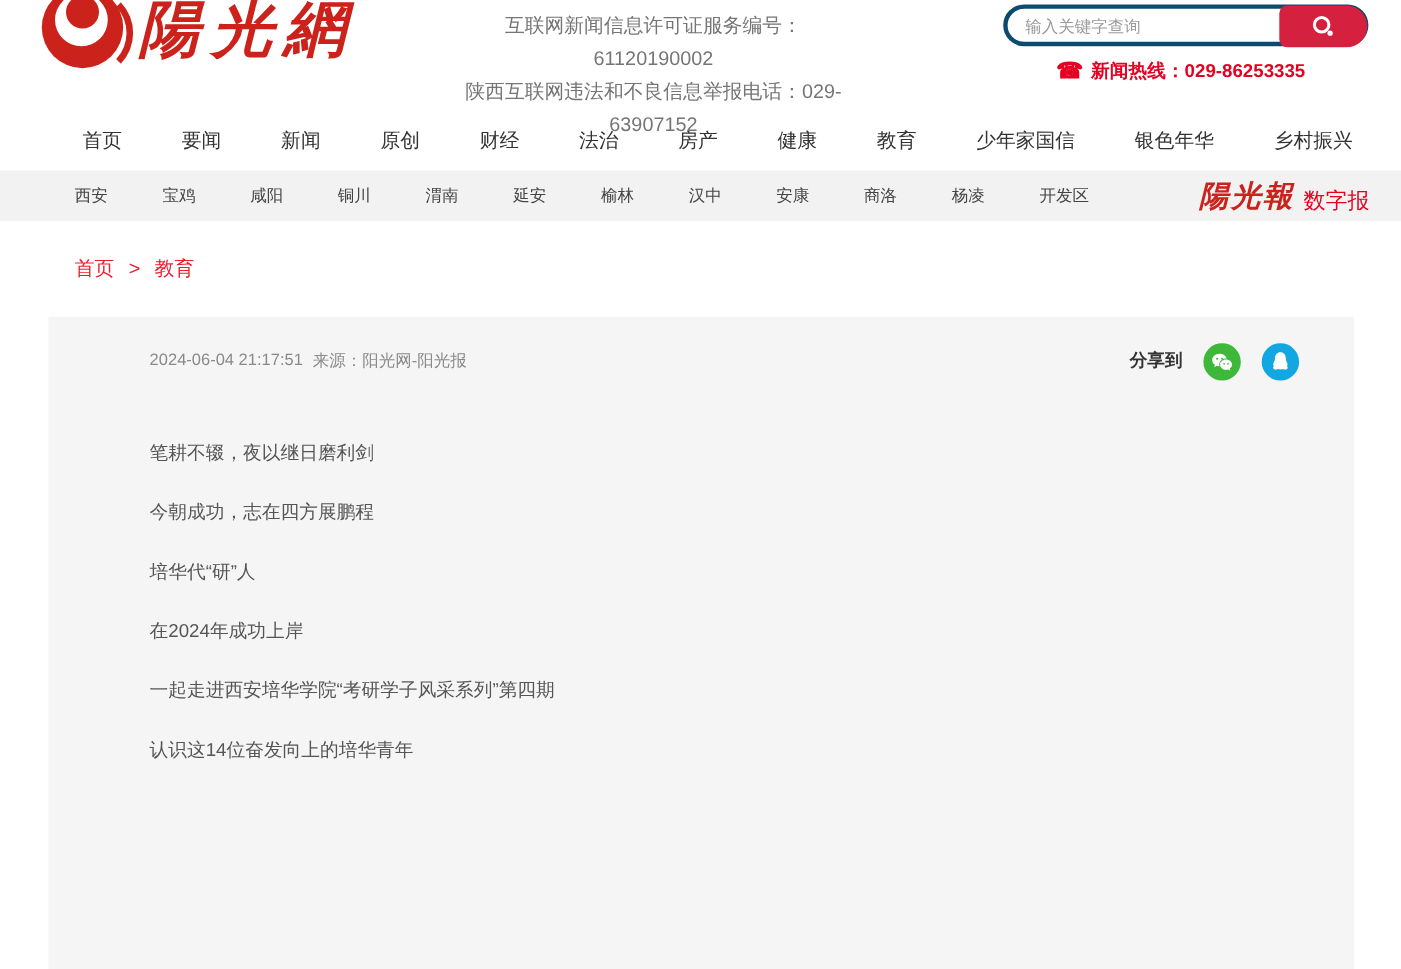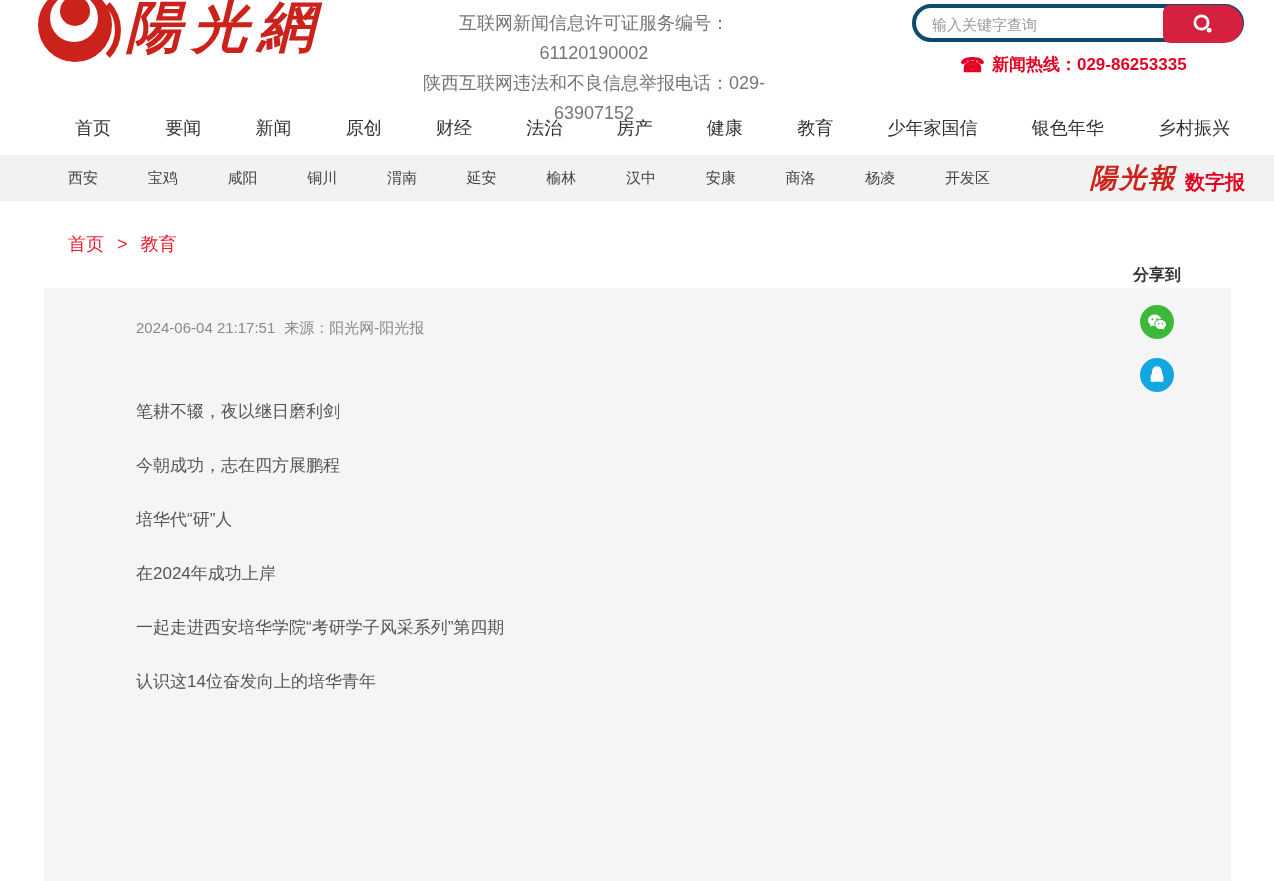--- a/index.html
+++ b/index.html
@@ -43,35 +43,35 @@
     padding:0 44px 0 75px; background:#fff; }
   .main-nav a { text-decoration:none; color:#333; font-size:18px; white-space:nowrap; }
 
   
   .sub-nav { height:46px; background:#f2f2f2; display:flex; align-items:center; padding:0 29px 0 68px; }
   .sub-nav .city-group { display:flex; align-items:center; width:922px; justify-content:space-between; }
   .sub-nav a { text-decoration:none; color:#444; font-size:15px; white-space:nowrap; }
   .digital-link { margin-left:auto; display:flex; align-items:flex-end; gap:8px; text-decoration:none; }
   .digital-logo { font-family:"DejaVu Serif", serif; font-style:italic; font-weight:bold;
     font-size:27px; color:#cc221c; letter-spacing:2px; }
-  .digital-label { font-size:20px; font-weight:bold; color:#e60021; }
+  .digital-label { font-size:20px; font-weight:normal; color:#e60021; }
 
   
   .breadcrumb { padding:31px 0 0 68px; font-size:18px; color:#ee1c2e; height:88px; background:#fff; }
   .breadcrumb a, .breadcrumb span { color:#ee1c2e; text-decoration:none; }
   .breadcrumb .sep { margin:0 8px; }
 
   
   .panel { position:absolute; left:44px; top:288px; width:1187px; height:593px; background:#f5f5f5; }
   .article-title { margin:0; padding-top:70px; text-align:center;
     font-size:30px; line-height:42px; font-weight:bold; color:#333; letter-spacing:1px; }
   .meta-row { margin-top:30px; display:flex; justify-content:space-between; align-items:center;
     padding:0 50px 0 92px; height:21px; }
   .meta-left { color:#8a8a8a; font-size:15px; display:flex; gap:9px; }
-  .share-box { display:flex; align-items:center; gap:19px;flex-direction:column; }
+  .share-box { display:flex; align-items:center; gap:19px; }
   .share-label { color:#333; font-size:16px; font-weight:bold; }
   .share-icon { width:34px; height:34px; border-radius:50%; display:flex; align-items:center; justify-content:center; cursor:pointer; }
   .share-icon.wechat { background:#3eb838; }
   .share-icon.qq { background:#12a7e3; }
   .share-icon svg { width:24px; height:24px; display:block; }
 
   .article-body { margin-top:63px; padding-left:92px; }
   .article-body p { margin:0 0 34px 0; font-size:17px; line-height:20px; color:#555; }
 </style>
 </head>

